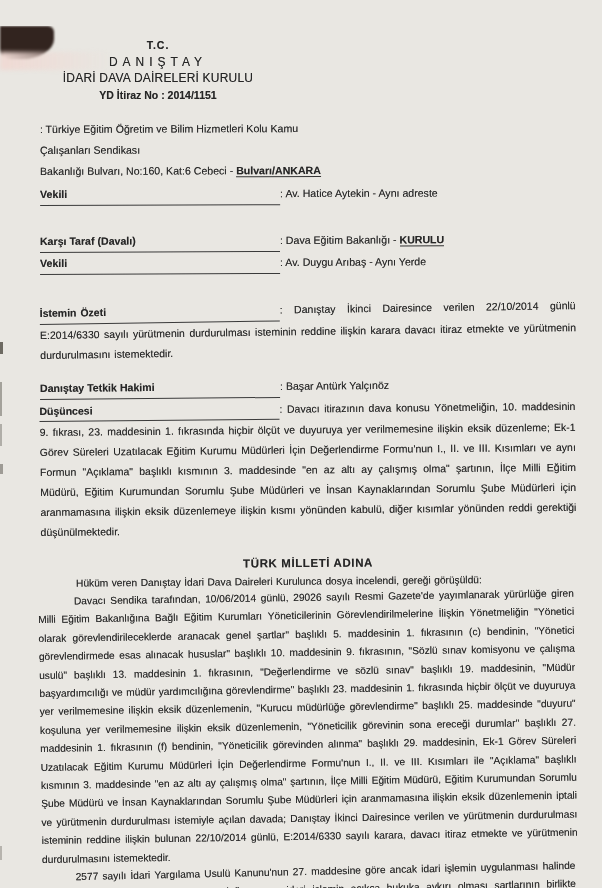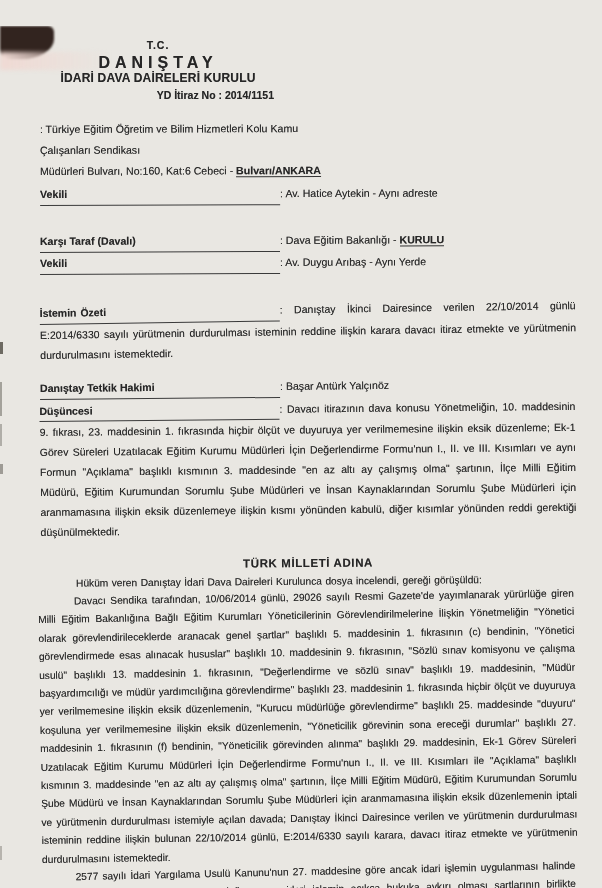--- a/index.html
+++ b/index.html
@@ -33,23 +33,23 @@
   .em3{top:398px;width:2px;height:22px;opacity:.45;}
   .em4{top:438px;width:3px;height:10px;opacity:.6;}
   .em5{top:820px;width:2px;height:14px;opacity:.4;}
 
   .doc{position:relative;}
   .sec{transform-origin:0 50%;}
 
   
   .doc-header{width:232px;text-align:center;line-height:15px;margin-left:2px;}
   .h-tc{font-weight:bold;font-size:10.5px;letter-spacing:1px;}
-  .h-court{font-weight:bold;font-size:16px;letter-spacing:5px;margin-top:2px;}
-  .h-board{font-weight:bold;font-size:12px;letter-spacing:.2px;margin-top:1px;}
-  .h-caseno{font-weight:bold;font-size:10.5px;text-align:right;margin-top:2px;}
+  .h-court{font-weight:normal;font-size:12px;letter-spacing:5px;margin-top:2px;}
+  .h-board{font-weight:normal;font-size:12px;letter-spacing:.2px;margin-top:1px;}
+  .h-caseno{font-weight:bold;font-size:10.5px;text-align:center;margin-top:2px;}
 
   
   .frow{display:flex;font-size:10.6px;line-height:21px;}
   .flabel{flex:0 0 240px;font-weight:bold;border-bottom:1px solid #3a3a3a;align-self:flex-start;}
   .fvalue{flex:1;}
   .u{font-weight:bold;border-bottom:1.5px solid #333;}
   .sec-appellant{margin-top:16px;transform:rotate(-0.2deg);}
   .row-vekili1{margin-top:2px;}
   .sec-respondent{margin-top:25px;transform:rotate(-0.25deg);}
 
@@ -87,21 +87,21 @@
       <div class="h-court">DANIŞTAY</div>
       <div class="h-board">İDARİ DAVA DAİRELERİ KURULU</div>
       <div class="h-caseno"><span>YD İtiraz No :</span> <span>2014/1151</span></div>
     </header>
 
     <section class="sec sec-appellant">
       <div class="frow">
         <div class="fvalue">
           <div>: Türkiye Eğitim Öğretim ve Bilim Hizmetleri Kolu Kamu</div>
           <div>Çalışanları Sendikası</div>
-          <div><span>Müdürleri Bulvarı, No:160, Kat:6  Cebeci - </span><span class="u">Bulvarı/ANKARA</span></div>
+          <div><span>Bakanlığı Bulvarı, No:160, Kat:6  Cebeci - </span><span class="u">Bulvarı/ANKARA</span></div>
         </div>
       </div>
       <div class="frow row-vekili1">
         <div class="flabel">Vekili</div>
         <div class="fvalue">: Av. Hatice Aytekin - Aynı adreste</div>
       </div>
     </section>
 
     <section class="sec sec-respondent">
       <div class="frow">

